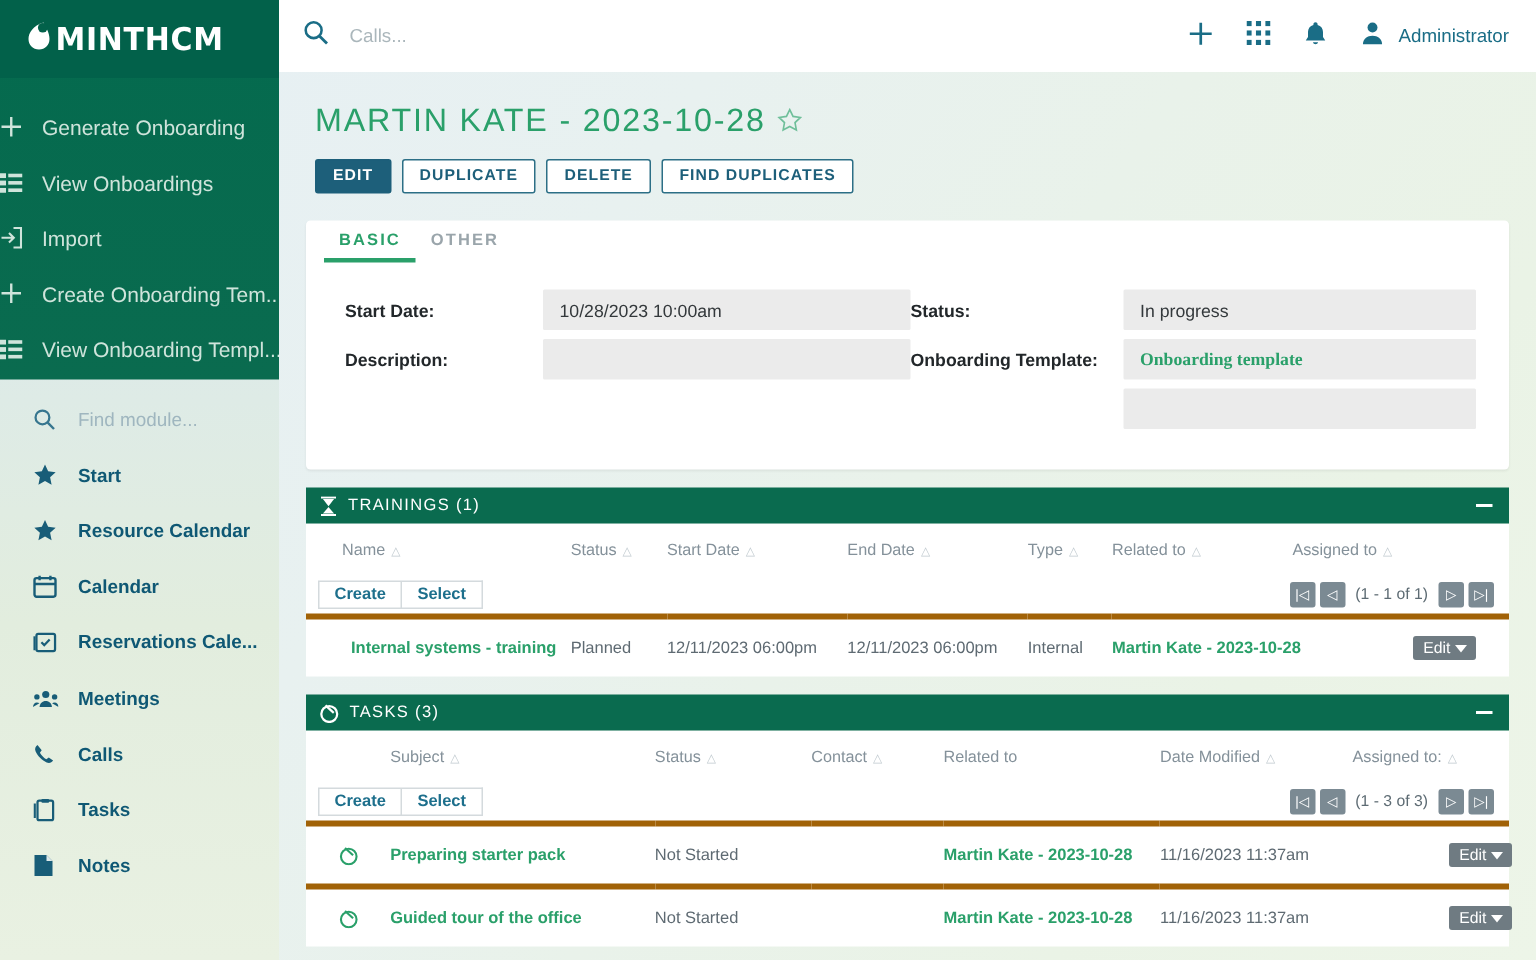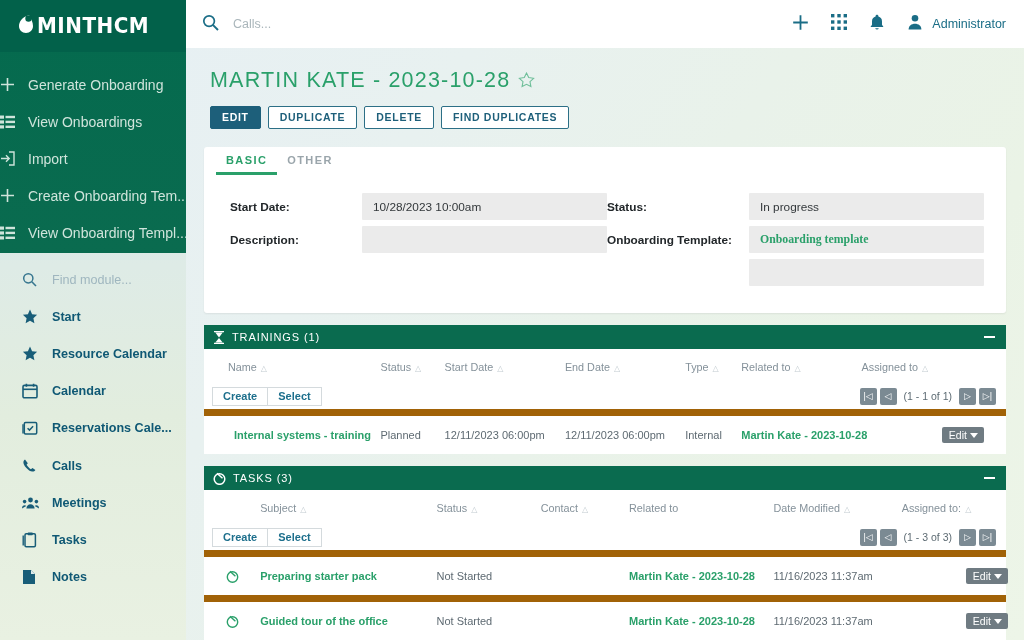--- a/index.html
+++ b/index.html
@@ -206,21 +206,21 @@
   .cs-btn + .cs-btn { border-left: none; }
   .pager { margin-left: auto; display: flex; align-items: center; gap: 3px; }
   .pg-btn {
     width: 17px; height: 17px; background: #7b8a93; border-radius: 2px;
     display: flex; align-items: center; justify-content: center;
     color: #ffffff; font-size: 9px; cursor: pointer;
   }
   .pg-count { font-size: 10.5px; color: #5d6b73; padding: 0 4px; white-space: nowrap; }
   table.lst td {
     font-size: 11px; color: #5e6a72; padding: 11px 0; white-space: nowrap;
-    border-top: 7px solid #a16207;
+    border-top: 4px solid #a16207;
   }
   table.lst td.green { color: #2aa06a; font-weight: bold; }
   .edit-btn {
     background: #6f7b82; color: #ffffff; font-size: 10.5px;
     padding: 2px 6px 2px 7px; border-radius: 2px; display: inline-flex;
     align-items: center; gap: 3px; cursor: pointer;
   }
   .caret-d { width:0;height:0;border-left:4px solid transparent;border-right:4px solid transparent;border-top:5px solid #ffffff; }
   .tick-ic { display: flex; align-items: center; }
 </style>
@@ -346,39 +346,39 @@
             <rect x="2.3" y="2.6" width="12.4" height="11.4" rx="1.2" stroke="#185d78" stroke-width="1.5" fill="none"></rect>
             <path d="M5.6 8.2l1.9 1.9 3.6-3.8" stroke="#185d78" stroke-width="1.5" fill="none"></path>
             <path d="M1 4.2v9.3" stroke="#185d78" stroke-width="1.4"></path>
           </svg>
         </span>
         <span class="lbl">Reservations Cale...</span>
       </div>
 
       <div class="nav-item2">
         <span class="ic">
-          <svg width="16" height="16" viewBox="0 0 16 16">
-              <path d="M3 1.6c-1.4 1-2 2.4-1.3 4.3 1 2.8 4.6 6.4 7.4 7.4 1.9.7 3.3.1 4.3-1.3l-2.9-2-1.6 1.2C7.4 10.4 5.6 8.6 4.6 6.8L5.8 5.2z" fill="#185d78"></path>
-            </svg>
-        </span>
-        <span class="lbl">Calls</span>
-      </div>
-
-      <div class="nav-item2">
-        <span class="ic">
           <svg width="17" height="14" viewBox="0 0 17 14">
             <circle cx="8.5" cy="4" r="2.4" fill="#185d78"></circle>
               <path d="M4.4 12.4c0-2.4 1.9-4.1 4.1-4.1s4.1 1.7 4.1 4.1z" fill="#185d78"></path>
             <circle cx="2.6" cy="5.6" r="1.8" fill="#185d78"></circle>
               <path d="M0 12.4c0-1.9 1.2-3.1 2.6-3.1 .7 0 1.3.2 1.7.6" fill="#185d78"></path>
             <circle cx="14.4" cy="5.6" r="1.8" fill="#185d78"></circle>
               <path d="M17 12.4c0-1.9-1.2-3.1-2.6-3.1-.7 0-1.3.2-1.7.6" fill="#185d78"></path>
           </svg>
         </span>
         <span class="lbl">Meetings</span>
+      </div>
+
+      <div class="nav-item2">
+        <span class="ic">
+          <svg width="16" height="16" viewBox="0 0 16 16">
+              <path d="M3 1.6c-1.4 1-2 2.4-1.3 4.3 1 2.8 4.6 6.4 7.4 7.4 1.9.7 3.3.1 4.3-1.3l-2.9-2-1.6 1.2C7.4 10.4 5.6 8.6 4.6 6.8L5.8 5.2z" fill="#185d78"></path>
+            </svg>
+        </span>
+        <span class="lbl">Calls</span>
       </div>
 
       <div class="nav-item2">
         <span class="ic">
           <svg width="15" height="16" viewBox="0 0 15 16">
             <rect x="3" y="1.8" width="10.4" height="13" rx="1.2" stroke="#185d78" stroke-width="1.5" fill="none"></rect>
             <rect x="5.6" y="0.6" width="5.2" height="2.6" rx="0.8" fill="#185d78"></rect>
             <path d="M1.2 3.6v9.8" stroke="#185d78" stroke-width="1.4"></path>
           </svg>
         </span>

